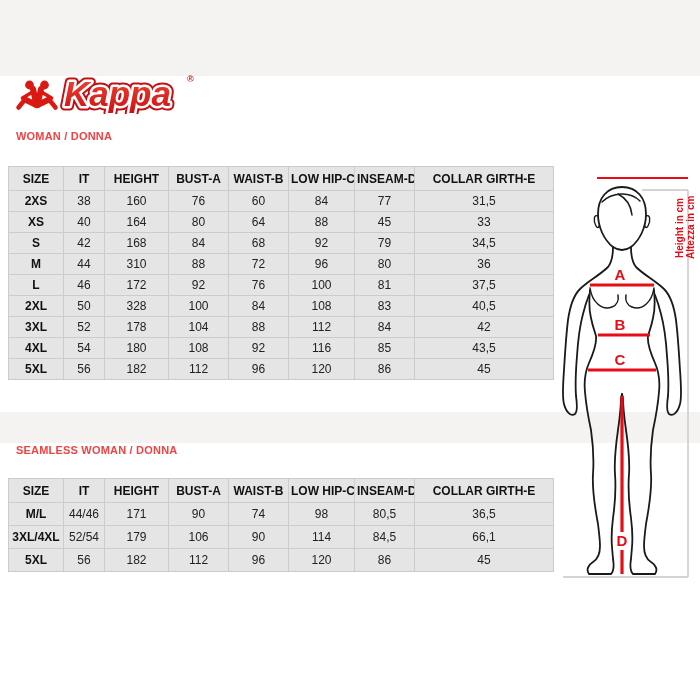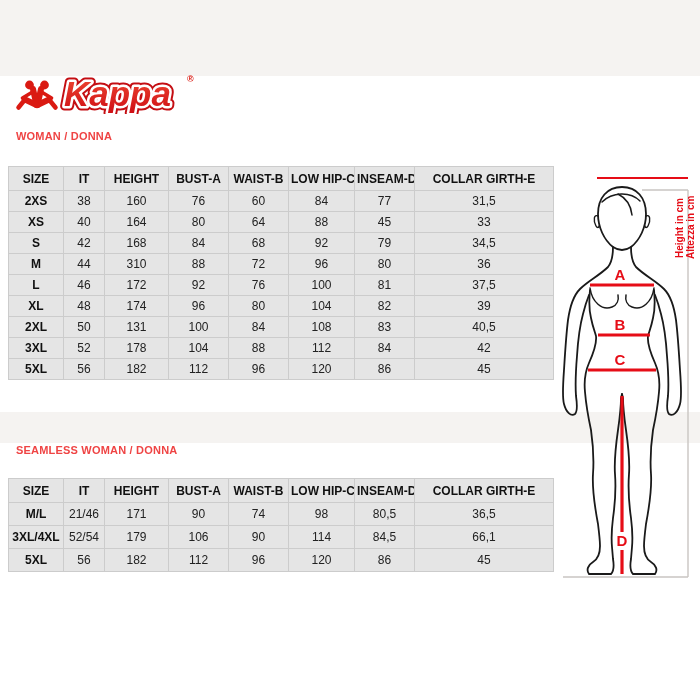--- a/index.html
+++ b/index.html
@@ -143,48 +143,48 @@
         <td class="size-col">L</td>
         <td>46</td>
         <td>172</td>
         <td>92</td>
         <td>76</td>
         <td>100</td>
         <td>81</td>
         <td>37,5</td>
       </tr>
       <tr>
-        <td class="size-col">XL</td>
-        <td>48</td>
-        <td>174</td>
-        <td>96</td>
-        <td>80</td>
-        <td>104</td>
-        <td>82</td>
-        <td>39</td>
-      </tr>
-      <tr>
         <td class="size-col">2XL</td>
         <td>50</td>
-        <td>131</td>
+        <td>328</td>
         <td>100</td>
         <td>84</td>
         <td>108</td>
         <td>83</td>
         <td>40,5</td>
       </tr>
       <tr>
         <td class="size-col">3XL</td>
         <td>52</td>
         <td>178</td>
         <td>104</td>
         <td>88</td>
         <td>112</td>
         <td>84</td>
         <td>42</td>
+      </tr>
+      <tr>
+        <td class="size-col">4XL</td>
+        <td>54</td>
+        <td>180</td>
+        <td>108</td>
+        <td>92</td>
+        <td>116</td>
+        <td>85</td>
+        <td>43,5</td>
       </tr>
       <tr>
         <td class="size-col">5XL</td>
         <td>56</td>
         <td>182</td>
         <td>112</td>
         <td>96</td>
         <td>120</td>
         <td>86</td>
         <td>45</td>
@@ -211,21 +211,21 @@
         <th>BUST-A</th>
         <th>WAIST-B</th>
         <th>LOW HIP-C</th>
         <th>INSEAM-D</th>
         <th>COLLAR GIRTH-E</th>
       </tr>
     </thead>
   <tbody>
       <tr>
         <td class="size-col">M/L</td>
-        <td>21/46</td>
+        <td>44/46</td>
         <td>171</td>
         <td>90</td>
         <td>74</td>
         <td>98</td>
         <td>80,5</td>
         <td>36,5</td>
       </tr>
       <tr>
         <td class="size-col">3XL/4XL</td>
         <td>52/54</td>

